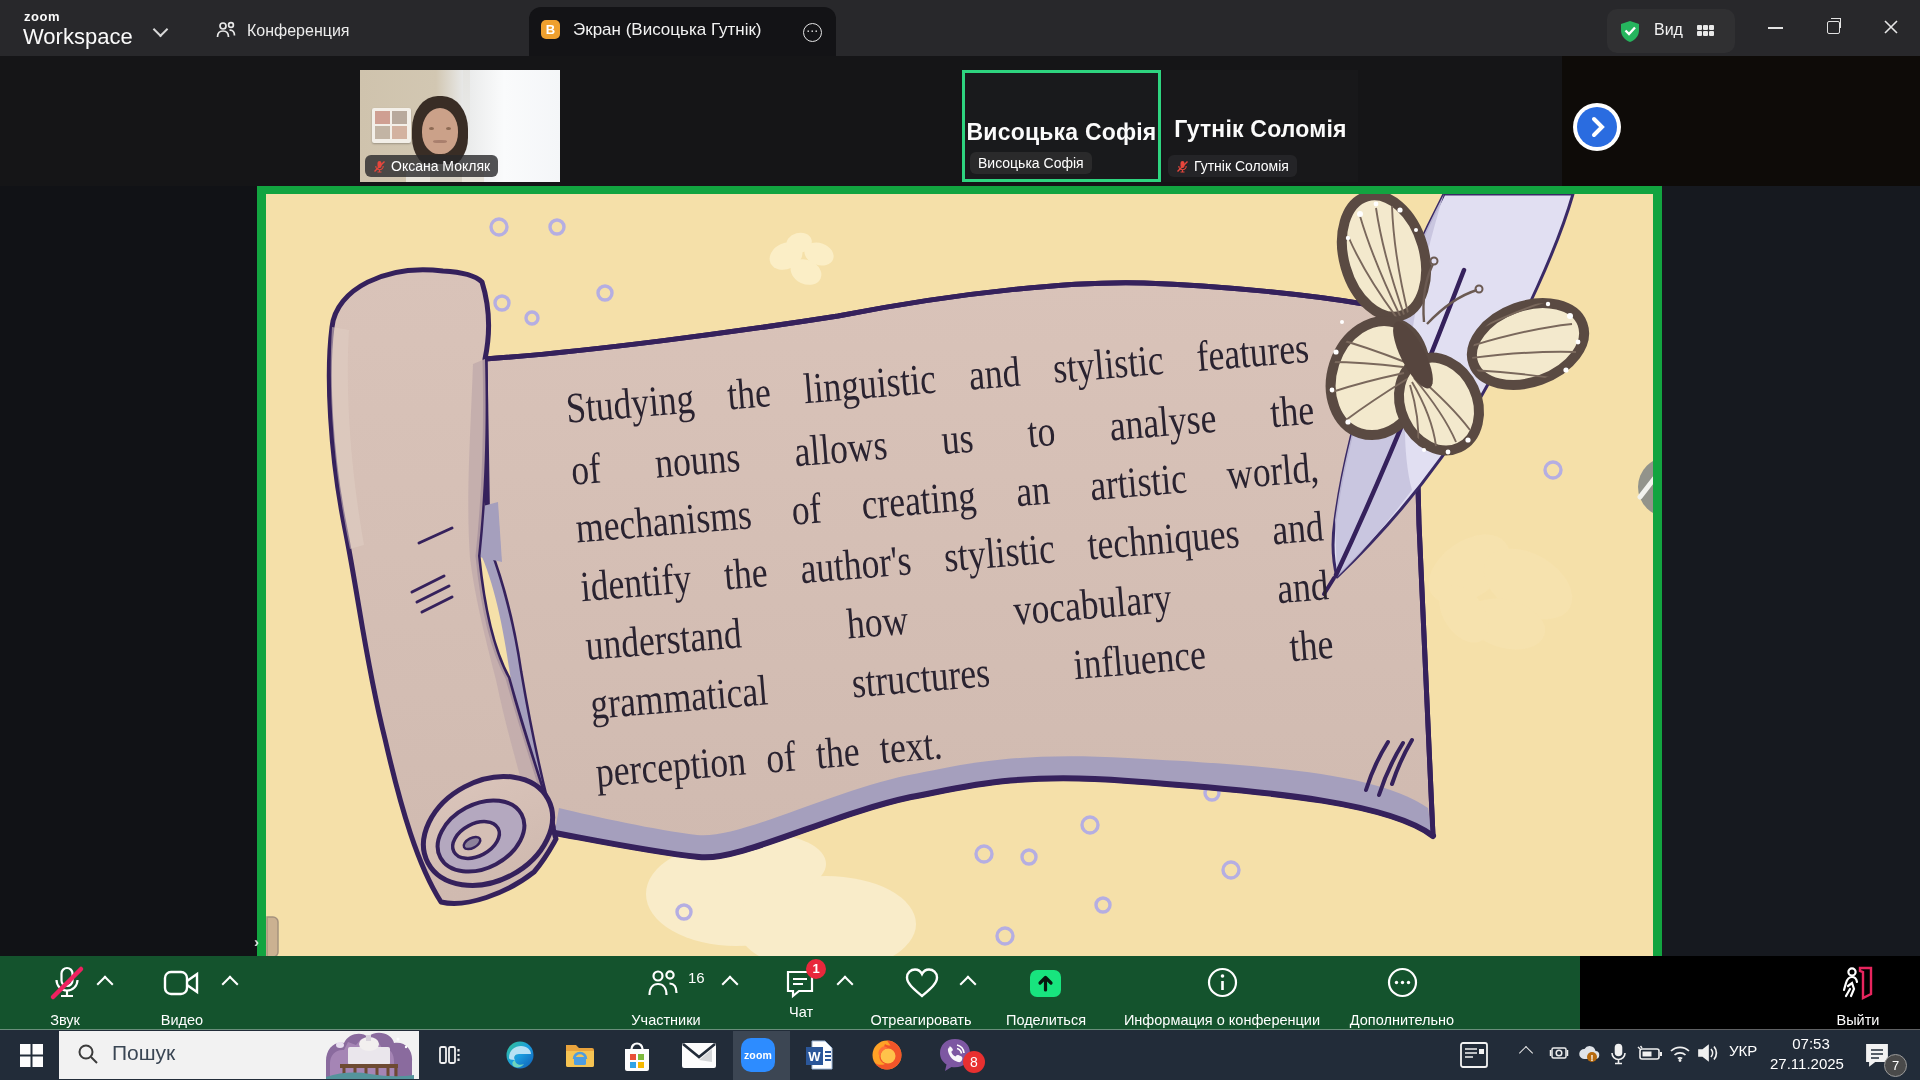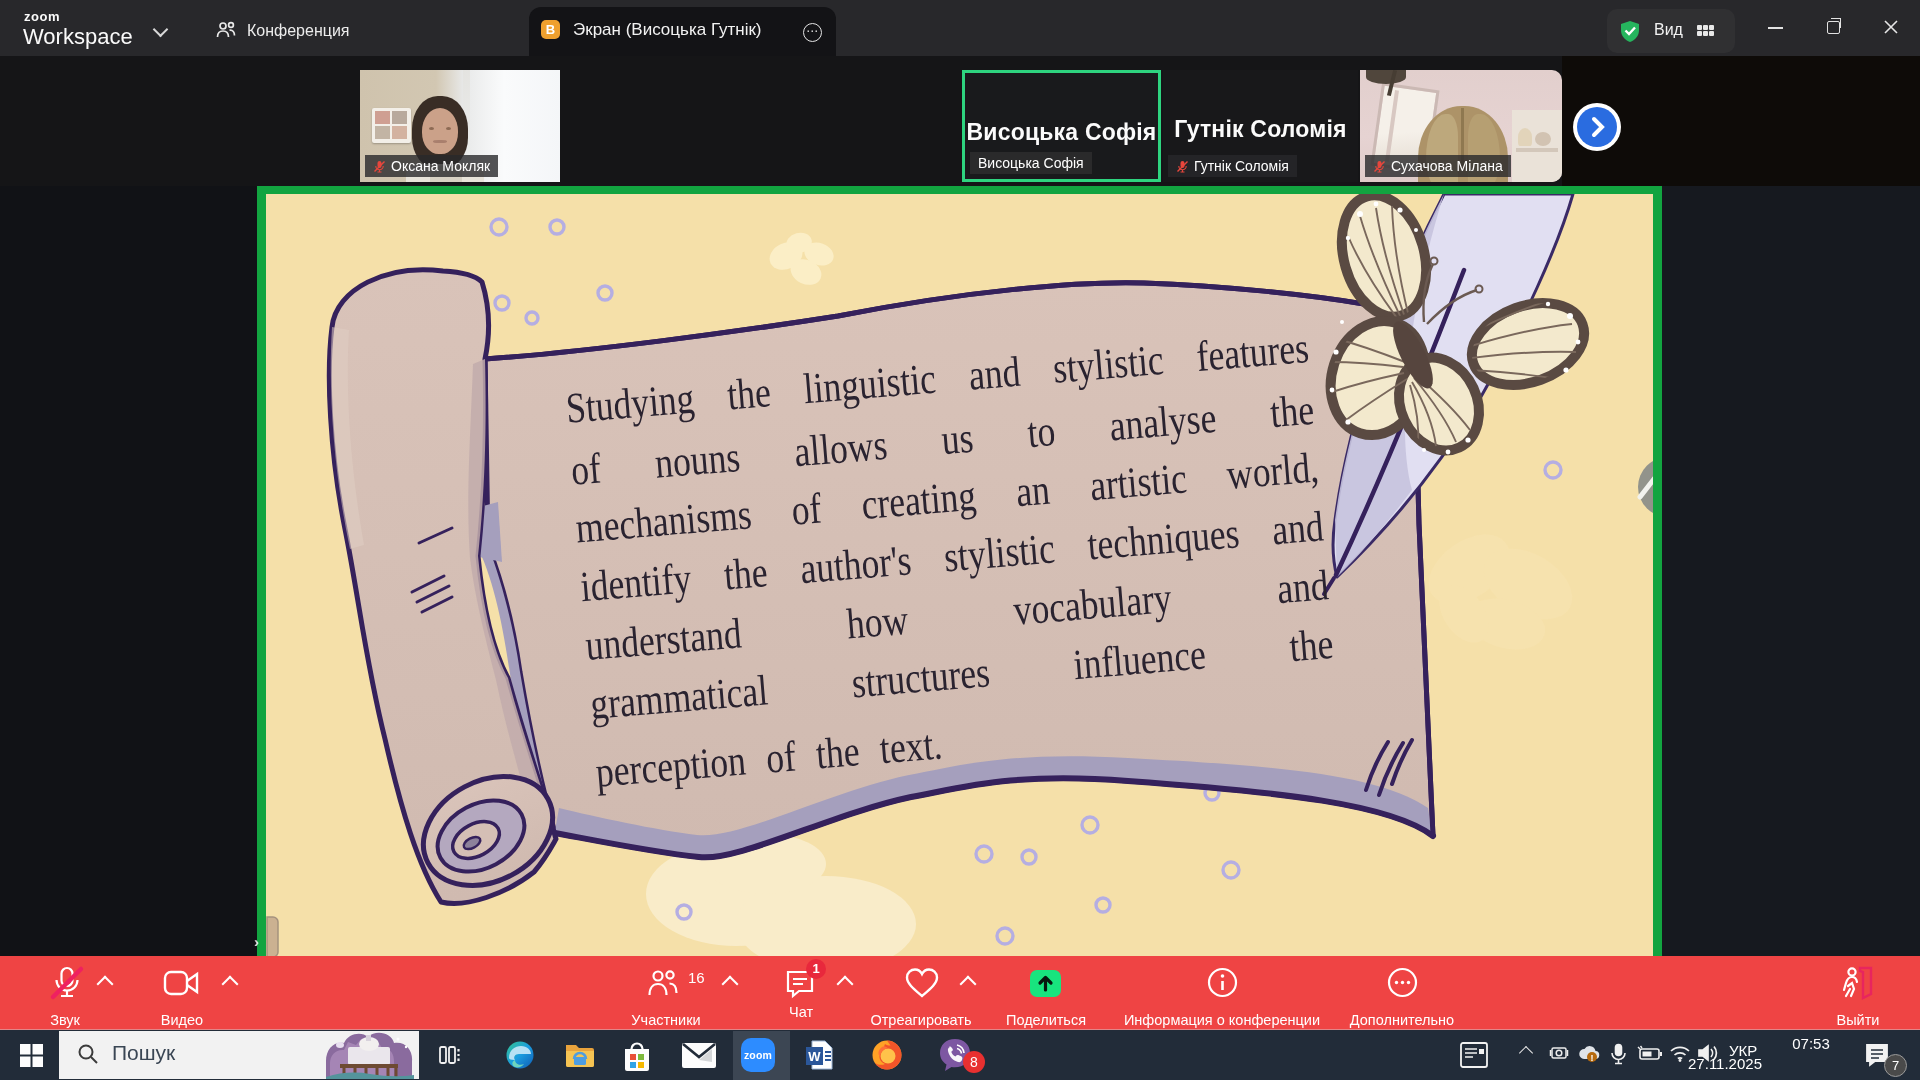--- a/index.html
+++ b/index.html
@@ -3,28 +3,28 @@
 <meta charset="utf-8">
 <style>
 html,body{margin:0;padding:0;background:#000;width:1920px;height:1080px;overflow:hidden;font-family:"Liberation Sans",sans-serif}
 #root{position:absolute;top:0;left:0;width:1920px;height:1080px;background:#000}
 .abs{position:absolute}
 #topbar{position:absolute;top:0;left:0;width:1920px;height:56px;background:#28282b}
 #tab{position:absolute;top:7px;left:529px;width:307px;height:49px;background:#131316;border-radius:12px 12px 0 0}
 #strip{position:absolute;top:56px;left:0;width:1920px;height:130px;background:#151517}
 #stripdark{position:absolute;top:56px;left:1562px;width:358px;height:130px;background:#0e0b08}
 .vt{position:absolute;top:70px;height:112px;overflow:hidden;background:#111}
-.tag{position:absolute;left:5px;bottom:5px;height:22px;background:rgba(40,40,42,.8);border-radius:0;color:#fff;font-size:14px;line-height:22px;padding:0 8px;display:flex;align-items:center;white-space:nowrap}
+.tag{position:absolute;left:5px;bottom:5px;height:22px;background:rgba(40,40,42,.8);border-radius:6px;color:#fff;font-size:14px;line-height:22px;padding:0 8px;display:flex;align-items:center;white-space:nowrap}
 .tag svg{margin-right:5px}
 .bigname{position:absolute;left:0;right:0;top:46px;text-align:center;color:#fbfbfb;font-size:23px;font-weight:700;letter-spacing:.2px;white-space:nowrap}
 #leftcol{position:absolute;top:186px;left:0;width:257px;height:770px;background:#111216}
 #rightcol{position:absolute;top:186px;left:1662px;width:258px;height:770px;background:#16191f}
 .gframe{position:absolute;background:#12a440}
 #slide{position:absolute;left:266px;top:194px;width:1387px;height:762px;background:#f5e0a9;overflow:hidden}
-#toolbar{position:absolute;top:956px;left:0;width:1920px;height:74px;background:#ef4444}
+#toolbar{position:absolute;top:956px;left:0;width:1580px;height:74px;background:#14532d}
 .tbl{position:absolute;color:#fff;font-size:14.5px;transform:translateX(-50%);white-space:nowrap}
 #taskbar{position:absolute;top:1030px;left:0;width:1920px;height:66px;background:#222c39}
 #taskline{position:absolute;top:1029px;left:0;width:1920px;height:1px;background:rgba(210,215,220,.45)}
 .trayt{position:absolute;color:#fff;font-size:15px}
 .slideline{position:absolute;font-family:"Liberation Serif",serif;font-size:43px;color:#2a2330;white-space:nowrap}
 .jst{text-align:justify;text-align-last:justify}
 </style>
 </head>
 <body>
 <div id="root">
@@ -94,40 +94,20 @@
   <div class="bigname">Висоцька Софія</div>
   <div class="tag" style="background:rgba(44,44,46,.9)">Висоцька Софія</div>
 </div>
 <div class="vt" style="left:1163px;width:195px;background:#18181a">
   <div class="bigname">Гутнік Соломія</div>
   <div class="tag"><svg width="13" height="13" viewBox="0 0 13 13">
           <path d="M6.5 1 a2 2 0 0 1 2 2 v3 a2 2 0 0 1 -4 0 v-3 a2 2 0 0 1 2-2z" fill="#e8463c"></path>
           <path d="M2.8 6 a3.7 3.7 0 0 0 7.4 0 M6.5 9.7 V12 M4.5 12 h4" stroke="#e8463c" stroke-width="1.1" fill="none"></path>
           <path d="M1.5 11.5 L11.5 1.5" stroke="#e8463c" stroke-width="1.4"></path>
         </svg>Гутнік Соломія</div>
-</div>
-<div class="vt" style="left:1360px;width:202px;border-radius:0 10px 10px 0">
-  <div class="abs" style="left:0;top:0;width:202px;height:112px;background:linear-gradient(180deg,#e2cfcd 0%,#e6d3d2 60%,#dfcbc9 100%)"></div>
-  <div class="abs" style="left:16px;top:16px;width:52px;height:78px;background:linear-gradient(168deg,#f5f0e9 55%,#e4dcd2);transform:rotate(8deg);border:3px solid #cbb9b4"></div>
-  <div class="abs" style="left:30px;top:20px;width:4px;height:72px;background:#d8c8c2;transform:rotate(8deg)"></div>
-  <div class="abs" style="left:6px;top:0px;width:40px;height:14px;background:#50463c;border-radius:0 0 50% 50%"></div>
-  <div class="abs" style="left:30px;top:0px;width:4px;height:26px;background:#463d33;transform:rotate(14deg)"></div>
-  <div class="abs" style="left:152px;top:40px;width:50px;height:72px;background:#eae2d8"></div>
-  <div class="abs" style="left:156px;top:78px;width:42px;height:4px;background:#d3c7ba"></div>
-  <div class="abs" style="left:158px;top:58px;width:14px;height:18px;background:#e2d4ba;border-radius:50% 50% 20% 20%"></div>
-  <div class="abs" style="left:175px;top:62px;width:16px;height:14px;background:#d2c3b2;border-radius:50%"></div>
-  <div class="abs" style="left:58px;top:36px;width:90px;height:108px;background:#ad9368;border-radius:48% 48% 26% 26%"></div>
-  <div class="abs" style="left:66px;top:44px;width:32px;height:74px;background:#bda87c;border-radius:60% 30% 0 40%"></div>
-  <div class="abs" style="left:108px;top:44px;width:32px;height:74px;background:#b69f72;border-radius:30% 60% 40% 0"></div>
-  <div class="abs" style="left:101px;top:38px;width:3px;height:58px;background:#8f7850"></div>
-  <div class="tag"><svg width="13" height="13" viewBox="0 0 13 13">
-          <path d="M6.5 1 a2 2 0 0 1 2 2 v3 a2 2 0 0 1 -4 0 v-3 a2 2 0 0 1 2-2z" fill="#e8463c"></path>
-          <path d="M2.8 6 a3.7 3.7 0 0 0 7.4 0 M6.5 9.7 V12 M4.5 12 h4" stroke="#e8463c" stroke-width="1.1" fill="none"></path>
-          <path d="M1.5 11.5 L11.5 1.5" stroke="#e8463c" stroke-width="1.4"></path>
-        </svg>Сухачова Мілана</div>
 </div>
 <div class="abs" style="left:1573px;top:103px;width:48px;height:48px;background:#fff;border-radius:50%"></div>
 <div class="abs" style="left:1577px;top:107px;width:40px;height:40px;background:#2a6ce0;border-radius:50%"></div>
 <svg class="abs" style="left:1577px;top:107px" width="40" height="40" viewBox="0 0 40 40" fill="none" stroke="#fff" stroke-width="4" stroke-linecap="round">
       <path d="M17 12 L25 20 L17 28"></path>
     </svg>
 <div id="leftcol"></div>
 <div id="rightcol"></div>
 <div class="gframe" style="left:257px;top:186px;width:1405px;height:8px"></div>
 <div class="gframe" style="left:257px;top:186px;width:9px;height:770px"></div>
@@ -450,20 +430,20 @@
   <svg class="abs" style="left:1668px;top:13px" width="24" height="20" viewBox="0 0 24 20" fill="none" stroke="#f0f0f0" stroke-width="1.7">
     <path d="M3 8 a13 13 0 0 1 18 0 M6.5 12 a8 8 0 0 1 11 0 M9.8 15.5 a4 4 0 0 1 4.4 0"></path>
     <circle cx="12" cy="17.5" r="1.4" fill="#f0f0f0" stroke="none"></circle>
   </svg>
   <svg class="abs" style="left:1697px;top:13px" width="24" height="20" viewBox="0 0 24 20" fill="none" stroke="#f0f0f0" stroke-width="1.7">
     <path d="M2 7 h4 l5-4 v14 l-5-4 h-4 z" fill="#f0f0f0"></path>
     <path d="M14 6 a6 6 0 0 1 0 8 M17 3.5 a10 10 0 0 1 0 13"></path>
   </svg>
   <div class="trayt" style="left:1729px;top:12px;font-size:15px">УКР</div>
   <div class="trayt" style="left:1785px;top:5px;width:52px;text-align:center">07:53</div>
-  <div class="trayt" style="left:1680px;top:25px;width:82px;text-align:right">27.11.2025</div>
+  <div class="trayt" style="left:1770px;top:25px;width:82px;text-align:left">27.11.2025</div>
   <svg class="abs" style="left:1864px;top:12px" width="26" height="26" viewBox="0 0 26 26" fill="none" stroke="#f2f2f2" stroke-width="1.8">
     <path d="M3 3 h20 v16 h-12 l-5 4 v-4 h-3 z" fill="#f2f2f2"></path>
     <path d="M7 8 h12 M7 12 h12 M7 16 h8" stroke="#222c39" stroke-width="1.6"></path>
   </svg>
   <div class="abs" style="left:1884px;top:24px;width:21px;height:21px;background:#4a4a4a;border:1.5px solid #9a9a9a;border-radius:50%;color:#fff;font-size:13px;text-align:center;line-height:21px">7</div>
 </div>
 </div>
 
 </body></html>

